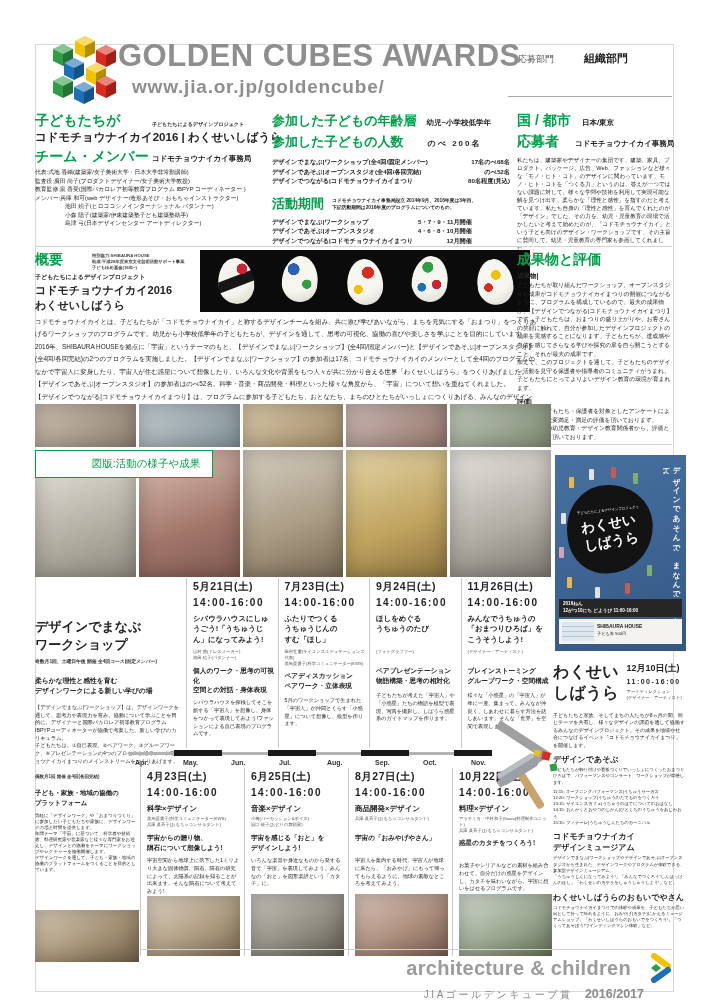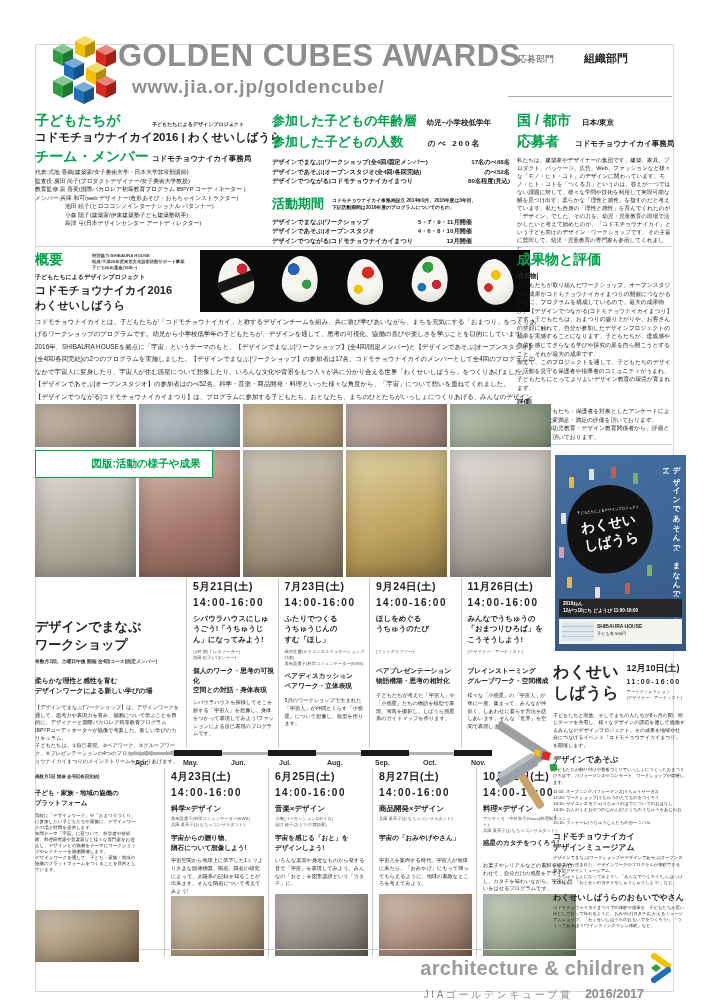--- a/index.html
+++ b/index.html
@@ -1,20 +1,20 @@
 <!DOCTYPE html>
 <html><head>
 <meta charset="utf-8">
 <style>
   html,body{margin:0;padding:0;background:#fff;}
   body{width:707px;height:1000px;position:relative;font-family:"Liberation Sans","DejaVu Sans",sans-serif;color:#222;overflow:hidden;}
   .abs{position:absolute;}
   .pre{white-space:pre-line;}
   .b{font-weight:bold;}
-  .g{color:#00A14B;font-weight:bold;margin-left:44px;}
+  .g{color:#00A14B;font-weight:normal;margin-left:44px;}
   .gray{color:#555;}
   .rule{position:absolute;background:#d2d2d2;height:1px;}
   .frame{position:absolute;left:35px;top:44px;width:637px;height:946px;border:1px solid #d8d8d8;}
   .title-gray{color:#8e8e8e;font-weight:bold;}
   .t42{font-size:4.3px;line-height:1.45;}
   .t45{font-size:4.5px;line-height:1.32;}
   .t48{font-size:4.8px;line-height:1.5;}
   .t5{font-size:5px;line-height:1.5;}
   .t52{font-size:5.2px;line-height:1.48;}
   .t56{font-size:5.6px;line-height:1.43;}
@@ -27,21 +27,21 @@
   .ph{box-shadow:inset 0 0 20px rgba(0,0,0,.28);}
   .strip{display:flex;gap:3px;}
   .wcols{display:flex;}
   .wcol{width:91.5px;box-sizing:border-box;border-left:1px solid #c8c8c8;padding:2px 3px 0 6px;}
   .wdate{font-size:10.5px;font-weight:bold;letter-spacing:.5px;}
   .wtime{font-size:10px;font-weight:bold;letter-spacing:1.5px;margin:3px 0 6px;}
   .wtitle{font-size:7.4px;font-weight:bold;line-height:1.4;min-height:33px;}
   .wfac{font-size:4.3px;color:#555;line-height:1.4;min-height:13px;margin:2px 0 4px;}
   .wmethod{font-size:6.7px;font-weight:bold;line-height:1.45;min-height:22px;}
   .wdesc{font-size:5.2px;line-height:1.5;margin-top:4px;}
-  .oscols{display:flex;position:absolute;margin-left:24px;}
+  .oscols{display:flex;position:absolute;}
   .oscol{width:104px;box-sizing:border-box;border-left:1px solid #c8c8c8;padding:2px 4px 0 6px;display:flex;flex-direction:column;}
   .osph{height:62px;margin-top:auto;}
   .tl-month{position:absolute;top:14px;font-size:7px;font-weight:bold;color:#333;}
   .egg{position:absolute;width:36px;height:46px;border-radius:50% 50% 48% 52%/58% 58% 42% 42%;}
   .poster{position:absolute;left:555px;top:455px;width:131px;height:196px;background:linear-gradient(160deg,#46709f,#3c6292 60%,#35577f);overflow:hidden;}
   .kidmark{position:absolute;border-radius:1px;}
   .subhead{font-size:8px;font-weight:bold;margin:5px 0 2px;}
 </style>
 </head>
 <body>
@@ -379,21 +379,21 @@
   <div class="subhead pre" style="line-height:1.4;">コドモチョウナイカイ
 デザインミュージアム</div>
   <div class="t42 pre">デザインでまなぶ|ワークショップやデザインであそぶ|オープンスタジオから生まれた、デザインワークやプログラムが体験できる、参加型デザインミュージアム。
 「うちゅうじんになってみよう!」「みんなでつくろう!しんはっけんのほし」「わくせいのカケラをしゅうしゅうしよう!」など。</div>
   <div class="subhead">わくせいしばうらのおもいでやさん</div>
   <div class="t42 pre">コドモチョウナイカイまつりでの体験や成果を、子どもたちが思い出として持って帰れるように、おみやげ(カタチ)にかえるミュージアムショップ。「わくせいしばうらのおもいでをつくろう!」「つくってあそぼう!ワインディングマシン体験」など。</div>
 </div>
 
 <div class="rule" style="left:140px;top:949px;width:532px;"></div>
 <div class="abs" style="left:360px;top:953px;width:312px;text-align:right;">
-  <div style="display:flex;justify-content:flex-end;align-items:center;gap:5px;">
+  <div style="display:flex;justify-content:flex-end;align-items:center;gap:19px;">
     <span style="font-size:20px;color:#9b9b9b;font-weight:bold;letter-spacing:.3px;">architecture &amp; children</span>
     <svg width="22" height="30" viewBox="0 0 22 30">
       <polyline points="4,3 18,13" fill="none" stroke="#f2c200" stroke-width="6" stroke-linecap="round"></polyline>
       <polyline points="4,27 18,17" fill="none" stroke="#1d6fb8" stroke-width="6" stroke-linecap="round"></polyline>
       <polygon points="1,15 6,11 11,15 6,19" fill="#2f9e44"></polygon>
     </svg>
   </div>
   <div style="margin-top:1px;padding-right:28px;">
     <span style="font-size:10px;color:#8a8a8a;letter-spacing:2.5px;">JIAゴールデンキューブ賞</span>
     <span style="font-size:12.5px;color:#8a8a8a;font-weight:bold;margin-left:8px;">2016/2017</span>

